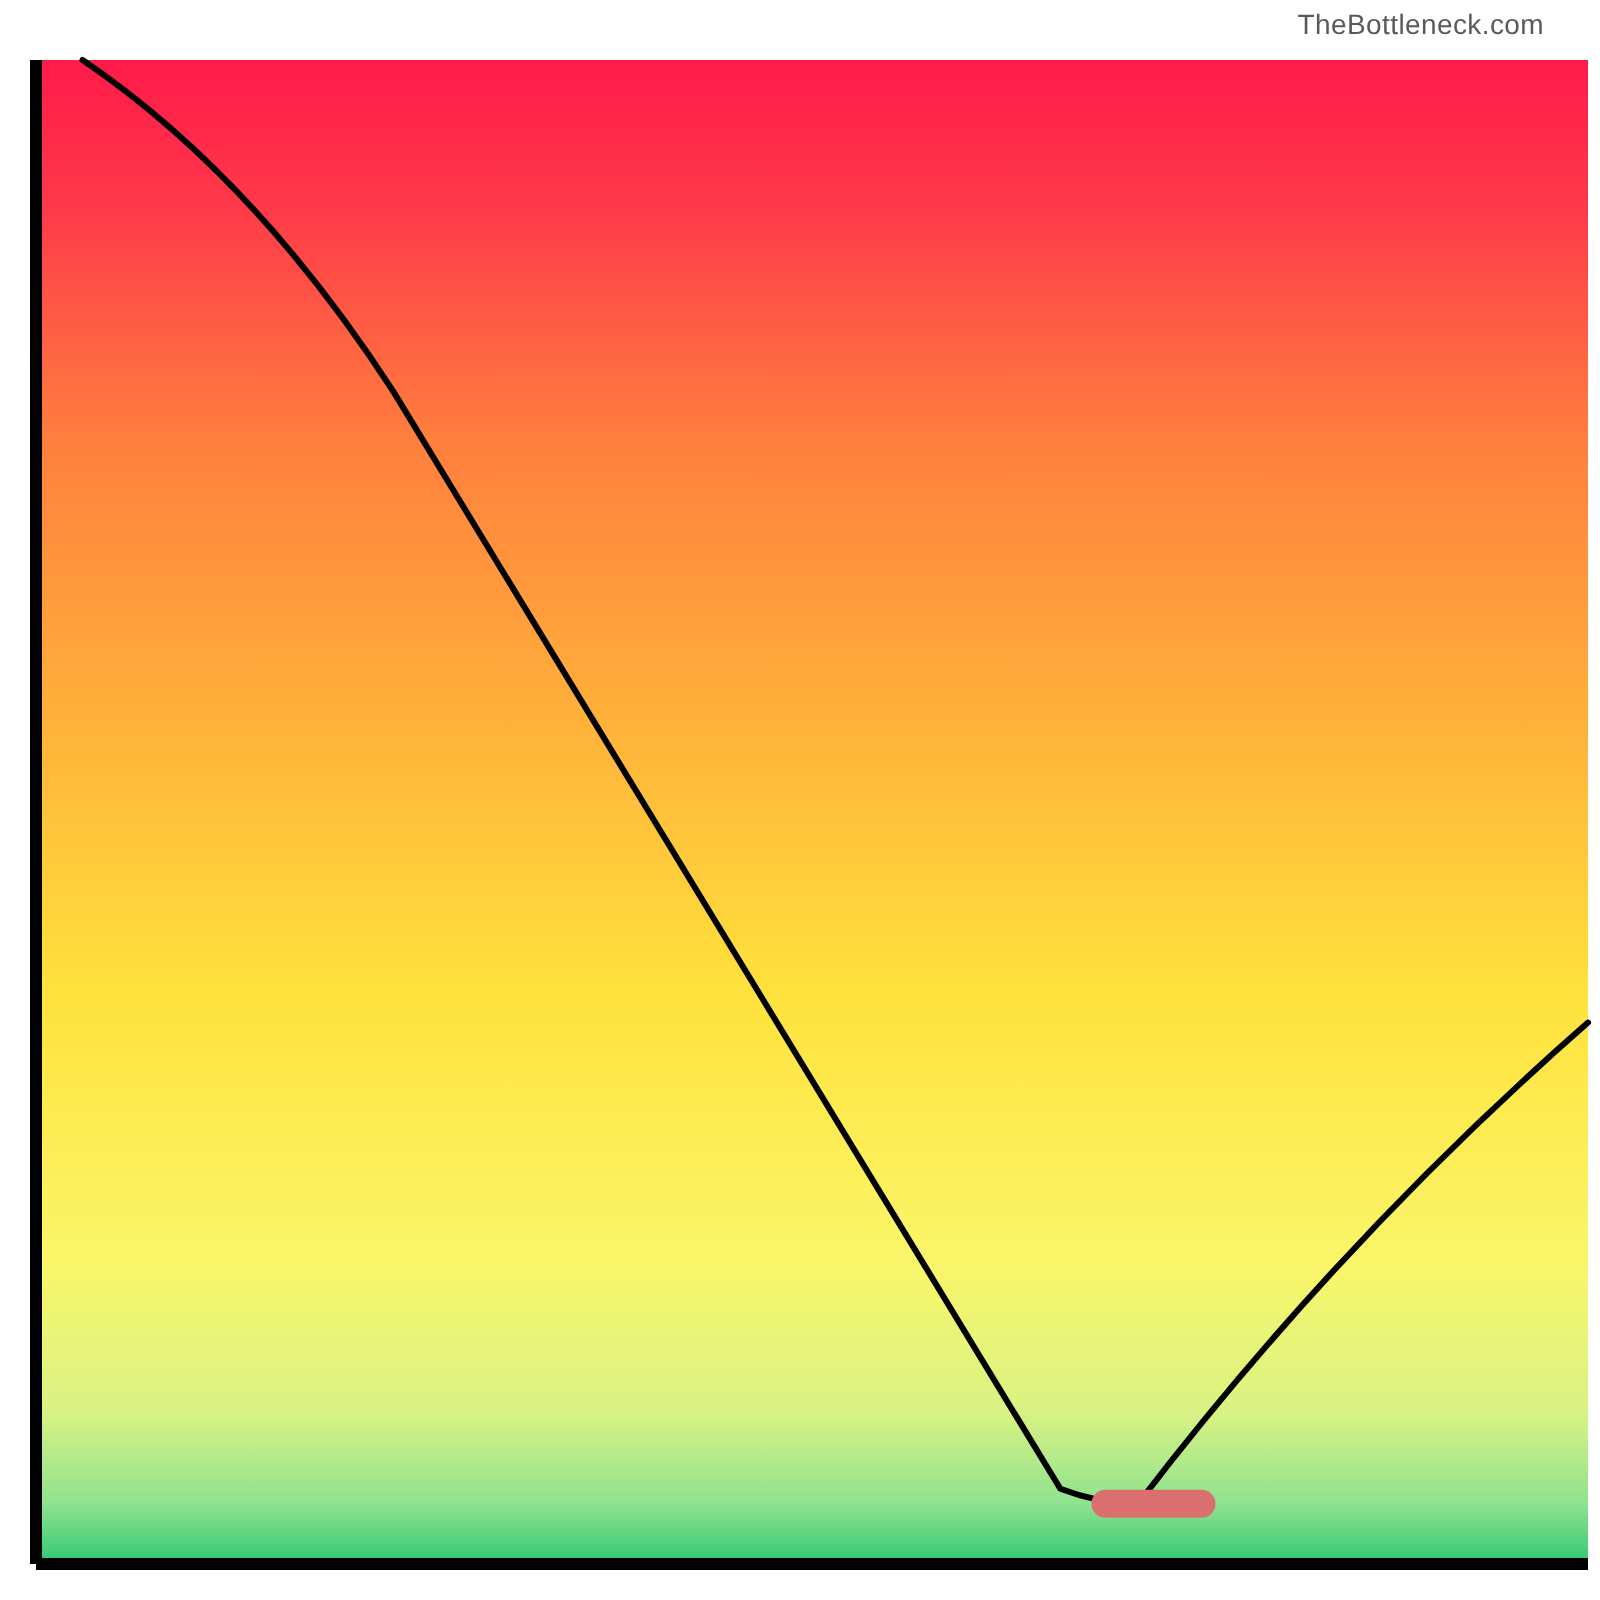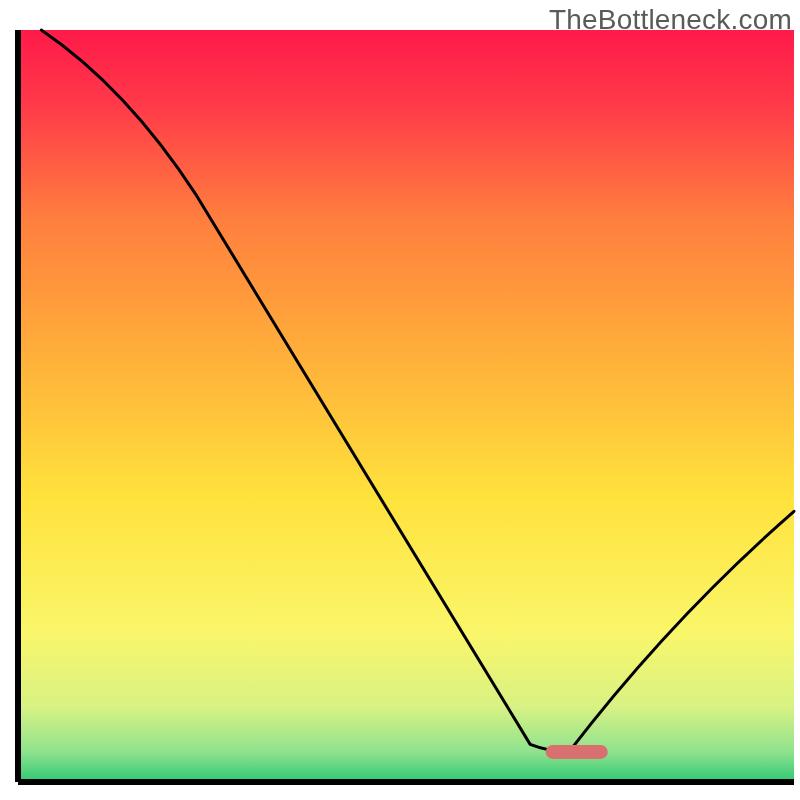--- a/index.html
+++ b/index.html
@@ -11,23 +11,23 @@
     background: #fff;
   }
   .container {
     position: relative;
     width: 800px;
     height: 800px;
   }
   .watermark {
     position: absolute;
     top: 4px;
-    right: 8px;
+    right: 28px;
     font-family: Arial, Helvetica, sans-serif;
-    font-size: 28px;
+    font-size: 14px;
     color: #5a5a5a;
     font-weight: 500;
     letter-spacing: 0.2px;
     z-index: 10;
   }
   svg {
     display: block;
   }
 </style>
 </head>

